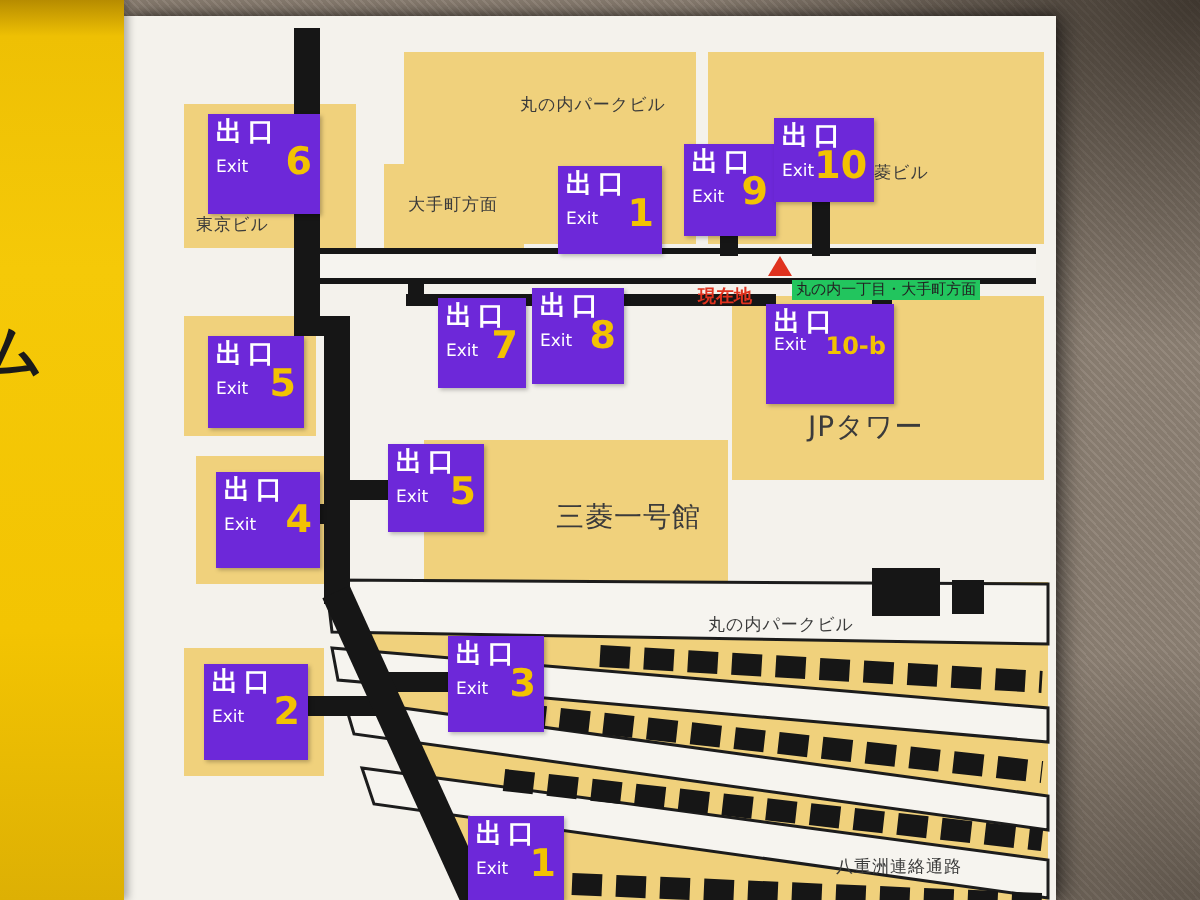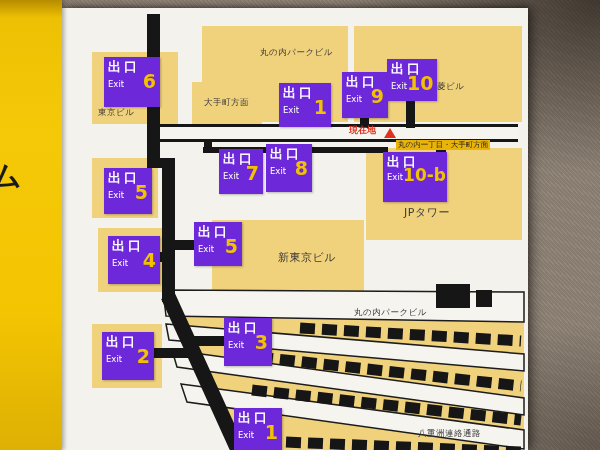--- a/index.html
+++ b/index.html
@@ -12,33 +12,33 @@
       radial-gradient(ellipse 50% 40% at 100% 100%, rgba(28,22,16,.38), transparent 70%),
       repeating-linear-gradient(47deg, rgba(255,255,255,.05) 0 1px, rgba(0,0,0,.05) 1px 3px);
   }
   .panel{position:absolute;left:62px;top:8px;width:466px;height:442px;background:#f4f2ec;z-index:1;
          box-shadow:4px 0 10px rgba(0,0,0,.5), 0 -1px 4px rgba(0,0,0,.3);}
   .strip{position:absolute;left:0;top:0;width:62px;height:450px;z-index:5;
          background:linear-gradient(180deg,#b78c00 0%,#eec004 4%,#f5c908 30%,#f3c402 70%,#ddb004 100%);
          box-shadow:2px 0 4px rgba(0,0,0,.3);}
   .strip-char{position:absolute;left:-9px;top:156px;font-size:30px;font-weight:bold;color:#1a1a1a;}
   .mapsvg{position:absolute;left:0;top:0;z-index:2;}
-  .mlabel{position:absolute;z-index:3;font-size:11px;color:#3b3b3b;white-space:nowrap;letter-spacing:.5px;}
+  .mlabel{position:absolute;z-index:3;font-size:14px;color:#3b3b3b;white-space:nowrap;letter-spacing:.5px;}
   .mlabel.sm{font-size:8.5px;}
   .here-label{position:absolute;z-index:3;font-size:9px;font-weight:bold;color:#e0321e;white-space:nowrap;}
   .here-marker{position:absolute;z-index:3;width:0;height:0;border-left:6px solid transparent;
                border-right:6px solid transparent;border-bottom:10px solid #e0321e;}
-  .dir-label{position:absolute;z-index:3;font-size:7.5px;color:#222;background:#eab308;padding:0 2px;white-space:nowrap;}
+  .dir-label{position:absolute;z-index:3;font-size:7.5px;color:#222;background:#22c55e;padding:0 2px;white-space:nowrap;}
   .badge{position:absolute;z-index:4;background:#6d28d9;color:#fff;padding:3px 4px 2px;
          display:flex;flex-direction:column;justify-content:flex-start;box-shadow:1px 1px 2px rgba(0,0,0,.25);}
   .badge .bk{font-size:13px;font-weight:bold;letter-spacing:3px;line-height:1;white-space:nowrap;}
   .badge .brow{display:flex;justify-content:space-between;align-items:flex-end;}
   .badge .be{font-size:8.5px;line-height:1;padding-bottom:1px;}
   .badge .bn{color:#f2c202;font-weight:bold;font-size:19px;line-height:.85;white-space:nowrap;}
-  .badge.small-num .bn{font-size:17px;}
+  .badge.small-num .bn{font-size:12px;}
 </style>
 </head>
 <body>
 
 <div class="panel"></div>
 
 <svg class="mapsvg" width="600" height="450" viewBox="0 0 600 450">
   <g fill="#f0d17c">
     <rect x="92" y="52" width="86" height="72"></rect>
     <rect x="192" y="82" width="70" height="42"></rect>
@@ -85,25 +85,25 @@
     <rect x="436" y="284" width="34" height="24"></rect>
     <rect x="476" y="290" width="16" height="17"></rect>
   </g>
 </svg>
 
 <span class="mlabel sm" style="left:260px;top:47px">丸の内パークビル</span>
 <span class="mlabel sm" style="left:204px;top:97px">大手町方面</span>
 <span class="mlabel sm" style="left:98px;top:107px">東京ビル</span>
 <span class="mlabel sm" style="left:428px;top:81px">三菱ビル</span>
 <span class="mlabel" style="left:404px;top:205px">JPタワー</span>
-<span class="mlabel" style="left:278px;top:250px">新東京ビル</span>
+<span class="mlabel" style="left:278px;top:250px">三菱一号館</span>
 <span class="mlabel sm" style="left:354px;top:307px">丸の内パークビル</span>
 <span class="mlabel sm" style="left:418px;top:428px">八重洲連絡通路</span>
 
-<span class="here-label" style="left:349px;top:124px">現在地</span>
+<span class="here-label" style="left:349px;top:142px">現在地</span>
 <span class="here-marker" style="left:384px;top:128px"></span>
 <span class="dir-label" style="left:396px;top:140px">丸の内一丁目・大手町方面</span>
 
 <div class="badge" style="left:104px;top:57px;width:56px;height:50px">
   <span class="bk">出口</span>
   <div class="brow">
       <span class="be">Exit</span>
       <span class="bn">6</span>
     </div>
 </div>

